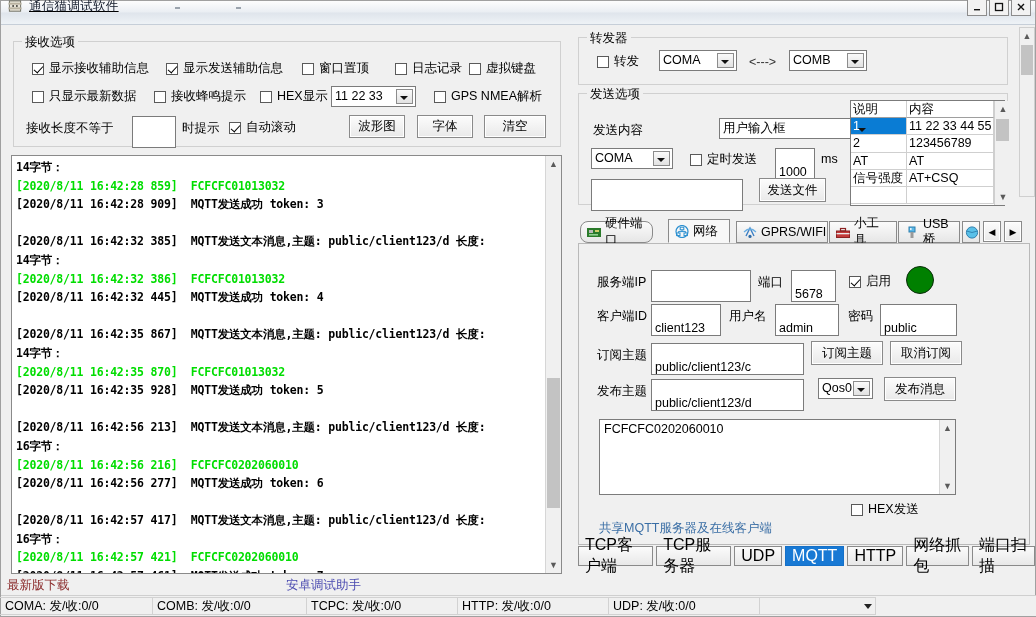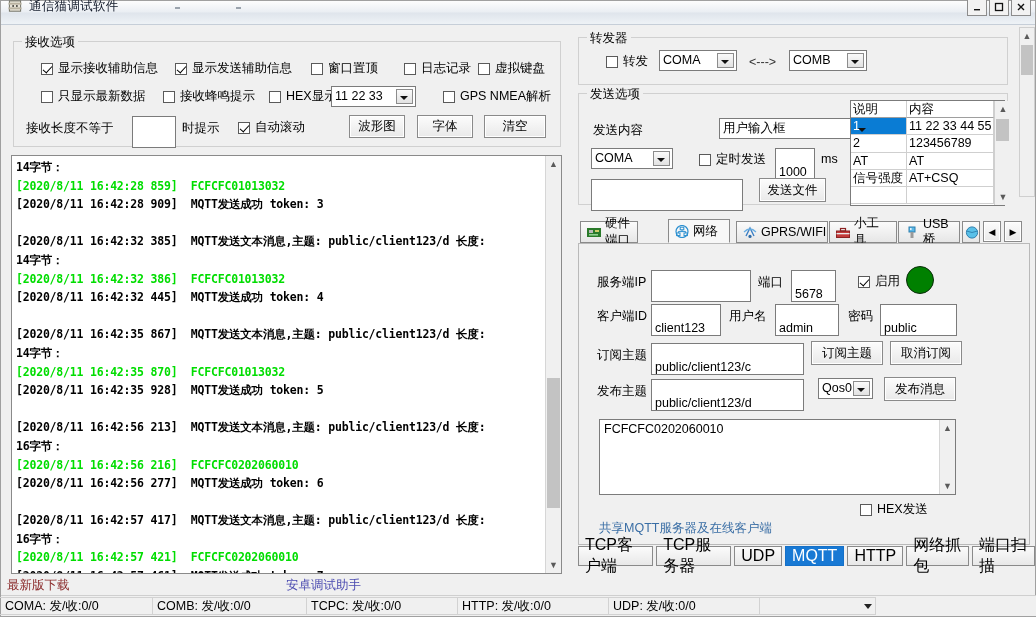--- a/index.html
+++ b/index.html
@@ -12,36 +12,36 @@
     overflow:hidden;
     -webkit-font-smoothing:none;
   }
   .win { width:1036px; height:617px; position:relative;
          background:#f0f0f0; border:1px solid #a0a0a0; }
 
   
   .titlebar {
     height:24px; background:linear-gradient(180deg,#fdfdfd 0%,#eaeef3 48%,#dfe5ec 52%,#eef2f6 100%);
     border-bottom:1px solid #c6ced8; display:flex; align-items:center;
-    padding:0 2px 12px 6px; position:relative;
+    padding:0 2px 12px 6px; position:relative;text-decoration:underline;
   }
   .title-ico { width:16px; height:15px; margin-right:6px; position:relative; flex:none; }
   .title-text { font-size:12.5px; color:#101828; letter-spacing:.3px; }
   .title-dots { flex:1; display:flex; align-items:flex-end; height:100%; padding-bottom:3px; }
   .tdot { width:5px; height:2px; background:#9aa3ad; margin-left:56px; }
   .winbtns { display:flex; gap:2px; margin-right:2px; }
   .wbtn { width:20px; height:18px; border:1px solid #8c8c8c; background:#f2f2f2;
           display:flex; align-items:center; justify-content:center;
           font-size:11px; color:#111; line-height:1; }
 
   
   .grp { position:absolute; border:1px solid #d0d0d0; }
   .grp > .lg { position:absolute; top:-8px; left:8px; background:#f0f0f0;
                padding:0 3px; font-size:12.5px; color:#000; }
-  .cb { position:absolute; display:flex; align-items:center; white-space:nowrap; font-size:12.5px;margin-left:9px; }
+  .cb { position:absolute; display:flex; align-items:center; white-space:nowrap; font-size:12.5px; }
   .box { width:12px; height:12px; border:1px solid #5a5a5a; background:#fff;
          margin-right:5px; flex:none; position:relative; }
   .box.on::after { content:""; position:absolute; left:3px; top:0px; width:4px; height:8px;
                    border:solid #000; border-width:0 1.6px 1.6px 0; transform:rotate(42deg); }
   .tin { position:absolute; border:1px solid #7b7b7b; background:#fff;
          font-size:12.5px; padding:15px 3px; color:#000; line-height:16px; }
   .sel { position:absolute; border:1px solid #7b7b7b; background:#fff;
          font-size:12.5px; padding:1px 18px 1px 3px; color:#000; line-height:16px;
          white-space:nowrap; overflow:hidden; }
   .sel::after { content:""; position:absolute; right:2px; top:2px; bottom:2px; width:15px;
@@ -294,21 +294,21 @@
       <div class="dn">▼</div>
     </div>
   </div>
 
   <div class="sb" style="position:absolute; left:1018px; top:26px; width:16px; height:170px;
        border:1px solid #cfcfcf;">
     <div class="up">▲</div>
     <div class="th" style="top:17px; height:30px;"></div>
   </div>
 
-  <div class="rtab" style="left:579px; top:220px; width:58px;">
+  <div class="rtab" style="left:579px; top:220px; width:73px;border-radius:8px;">
     <span class="tico">
       <svg viewBox="0 0 14 13" width="14" height="13">
         <rect x="0" y="2" width="14" height="9" fill="#2a7a2a"></rect>
         <rect x="2" y="4" width="4" height="3" fill="#b9b9b9"></rect>
         <rect x="8" y="4" width="4" height="2" fill="#cfcf6a"></rect>
         <rect x="2" y="8" width="9" height="1.6" fill="#8fd18f"></rect>
       </svg>
     </span>
     <span>硬件端口</span>
   </div>

